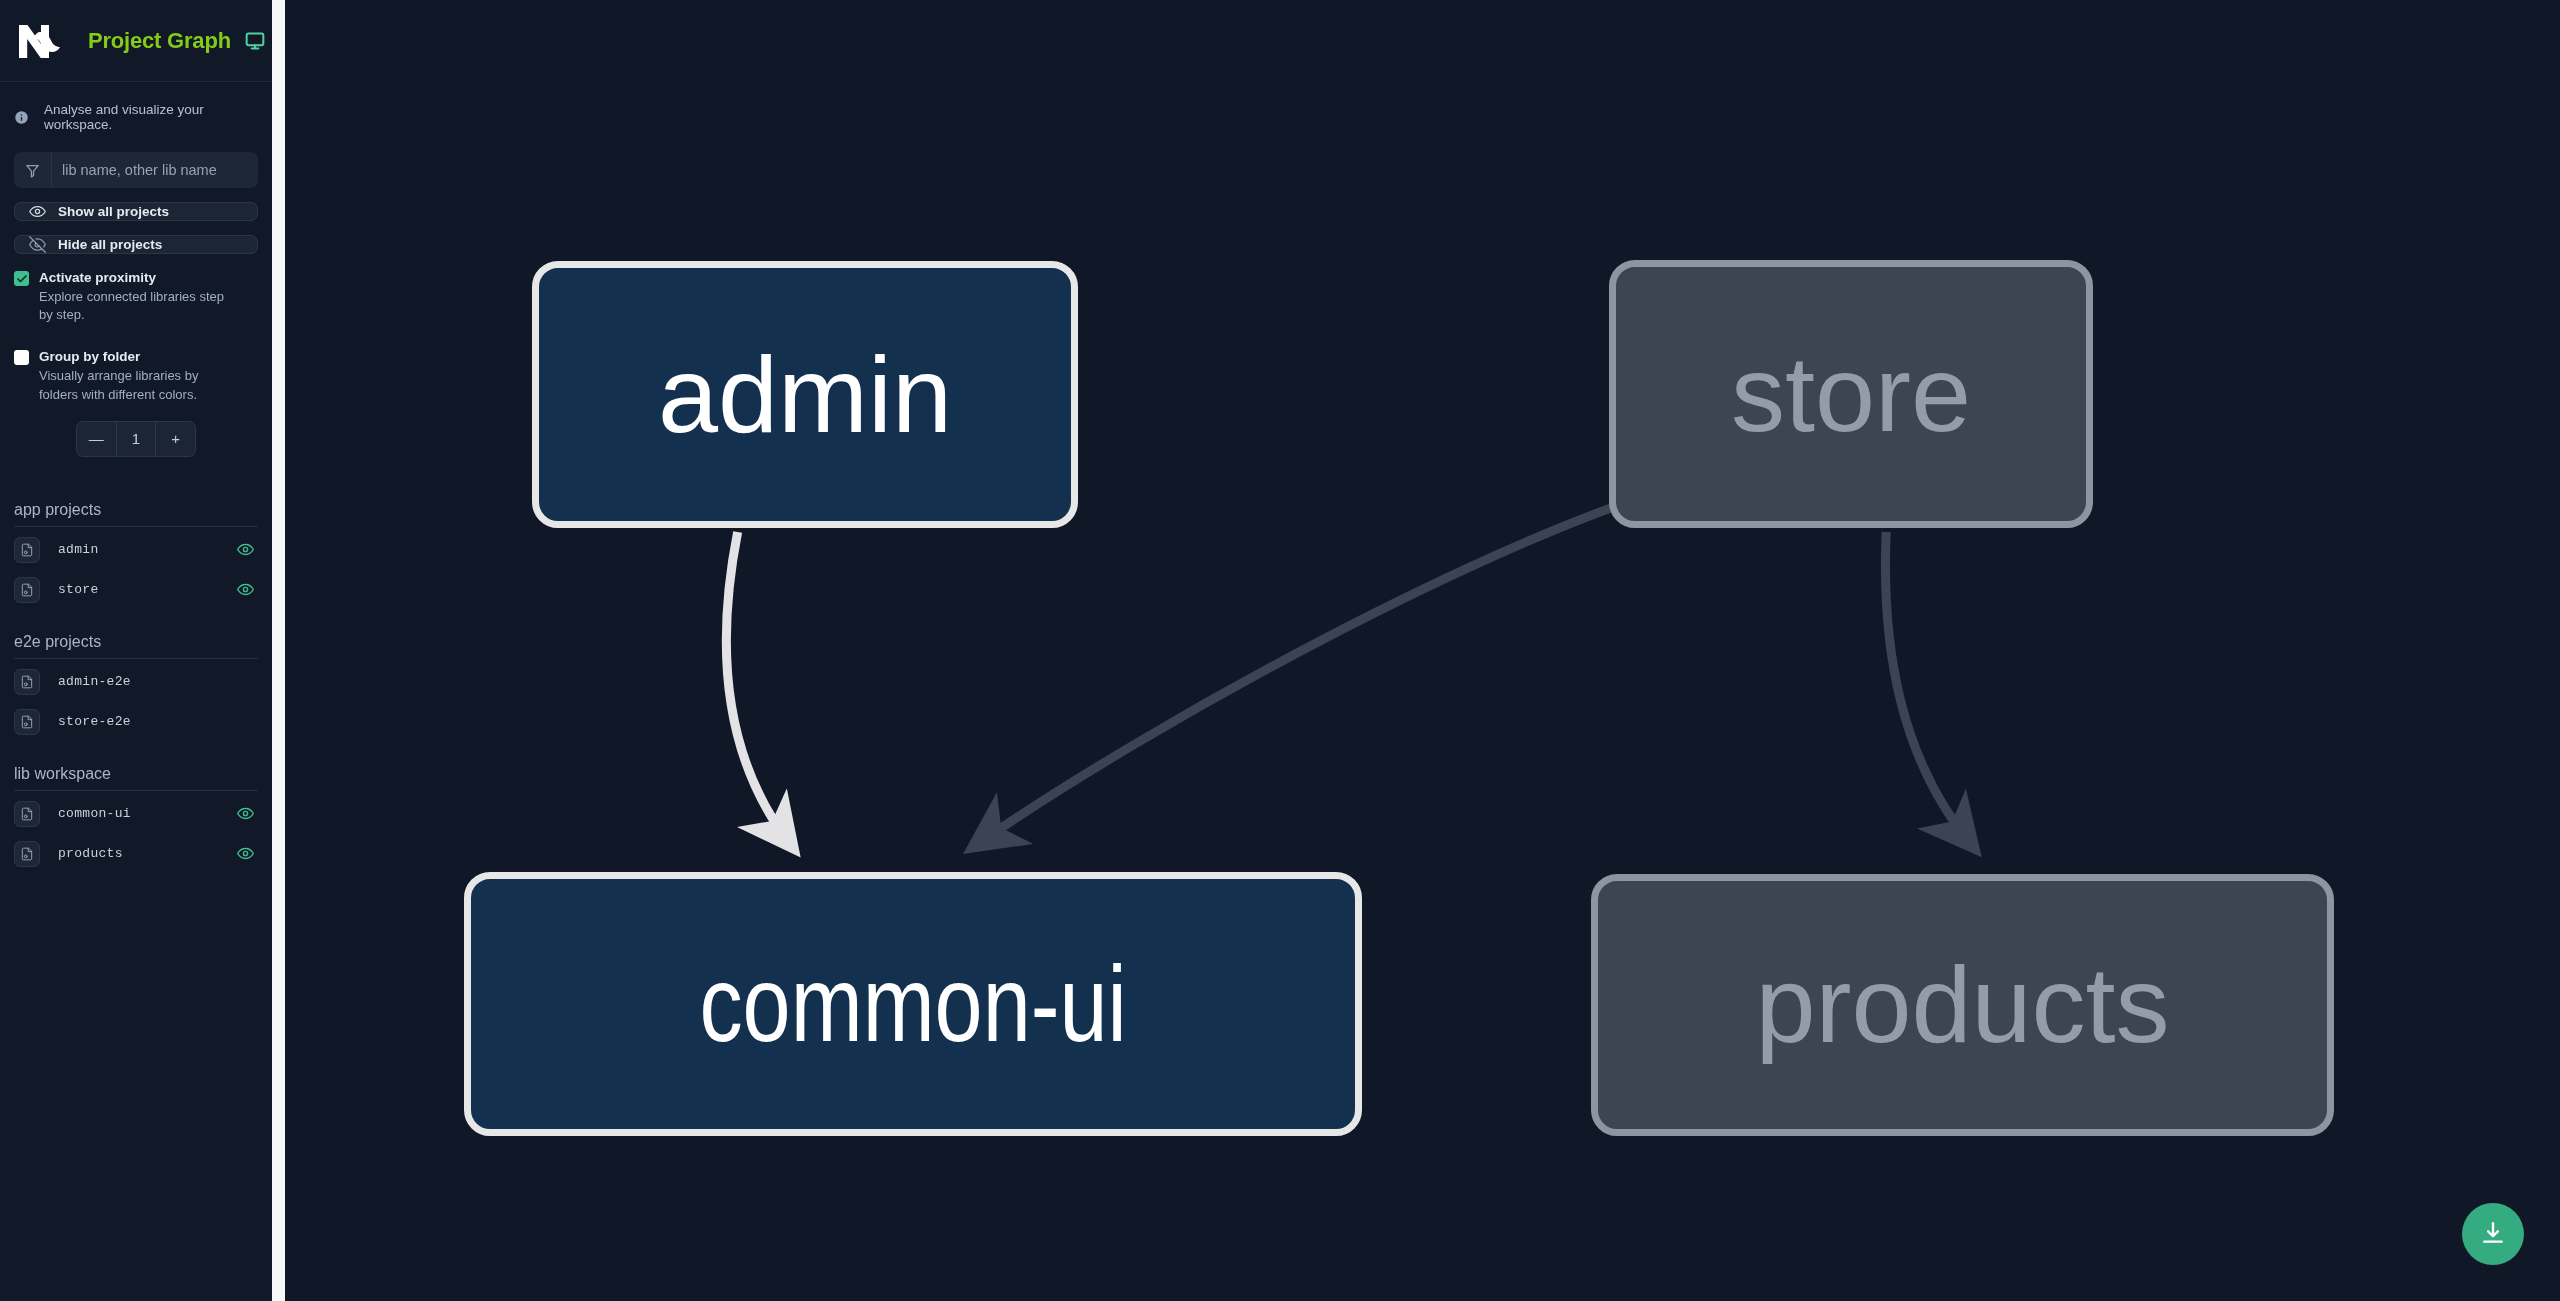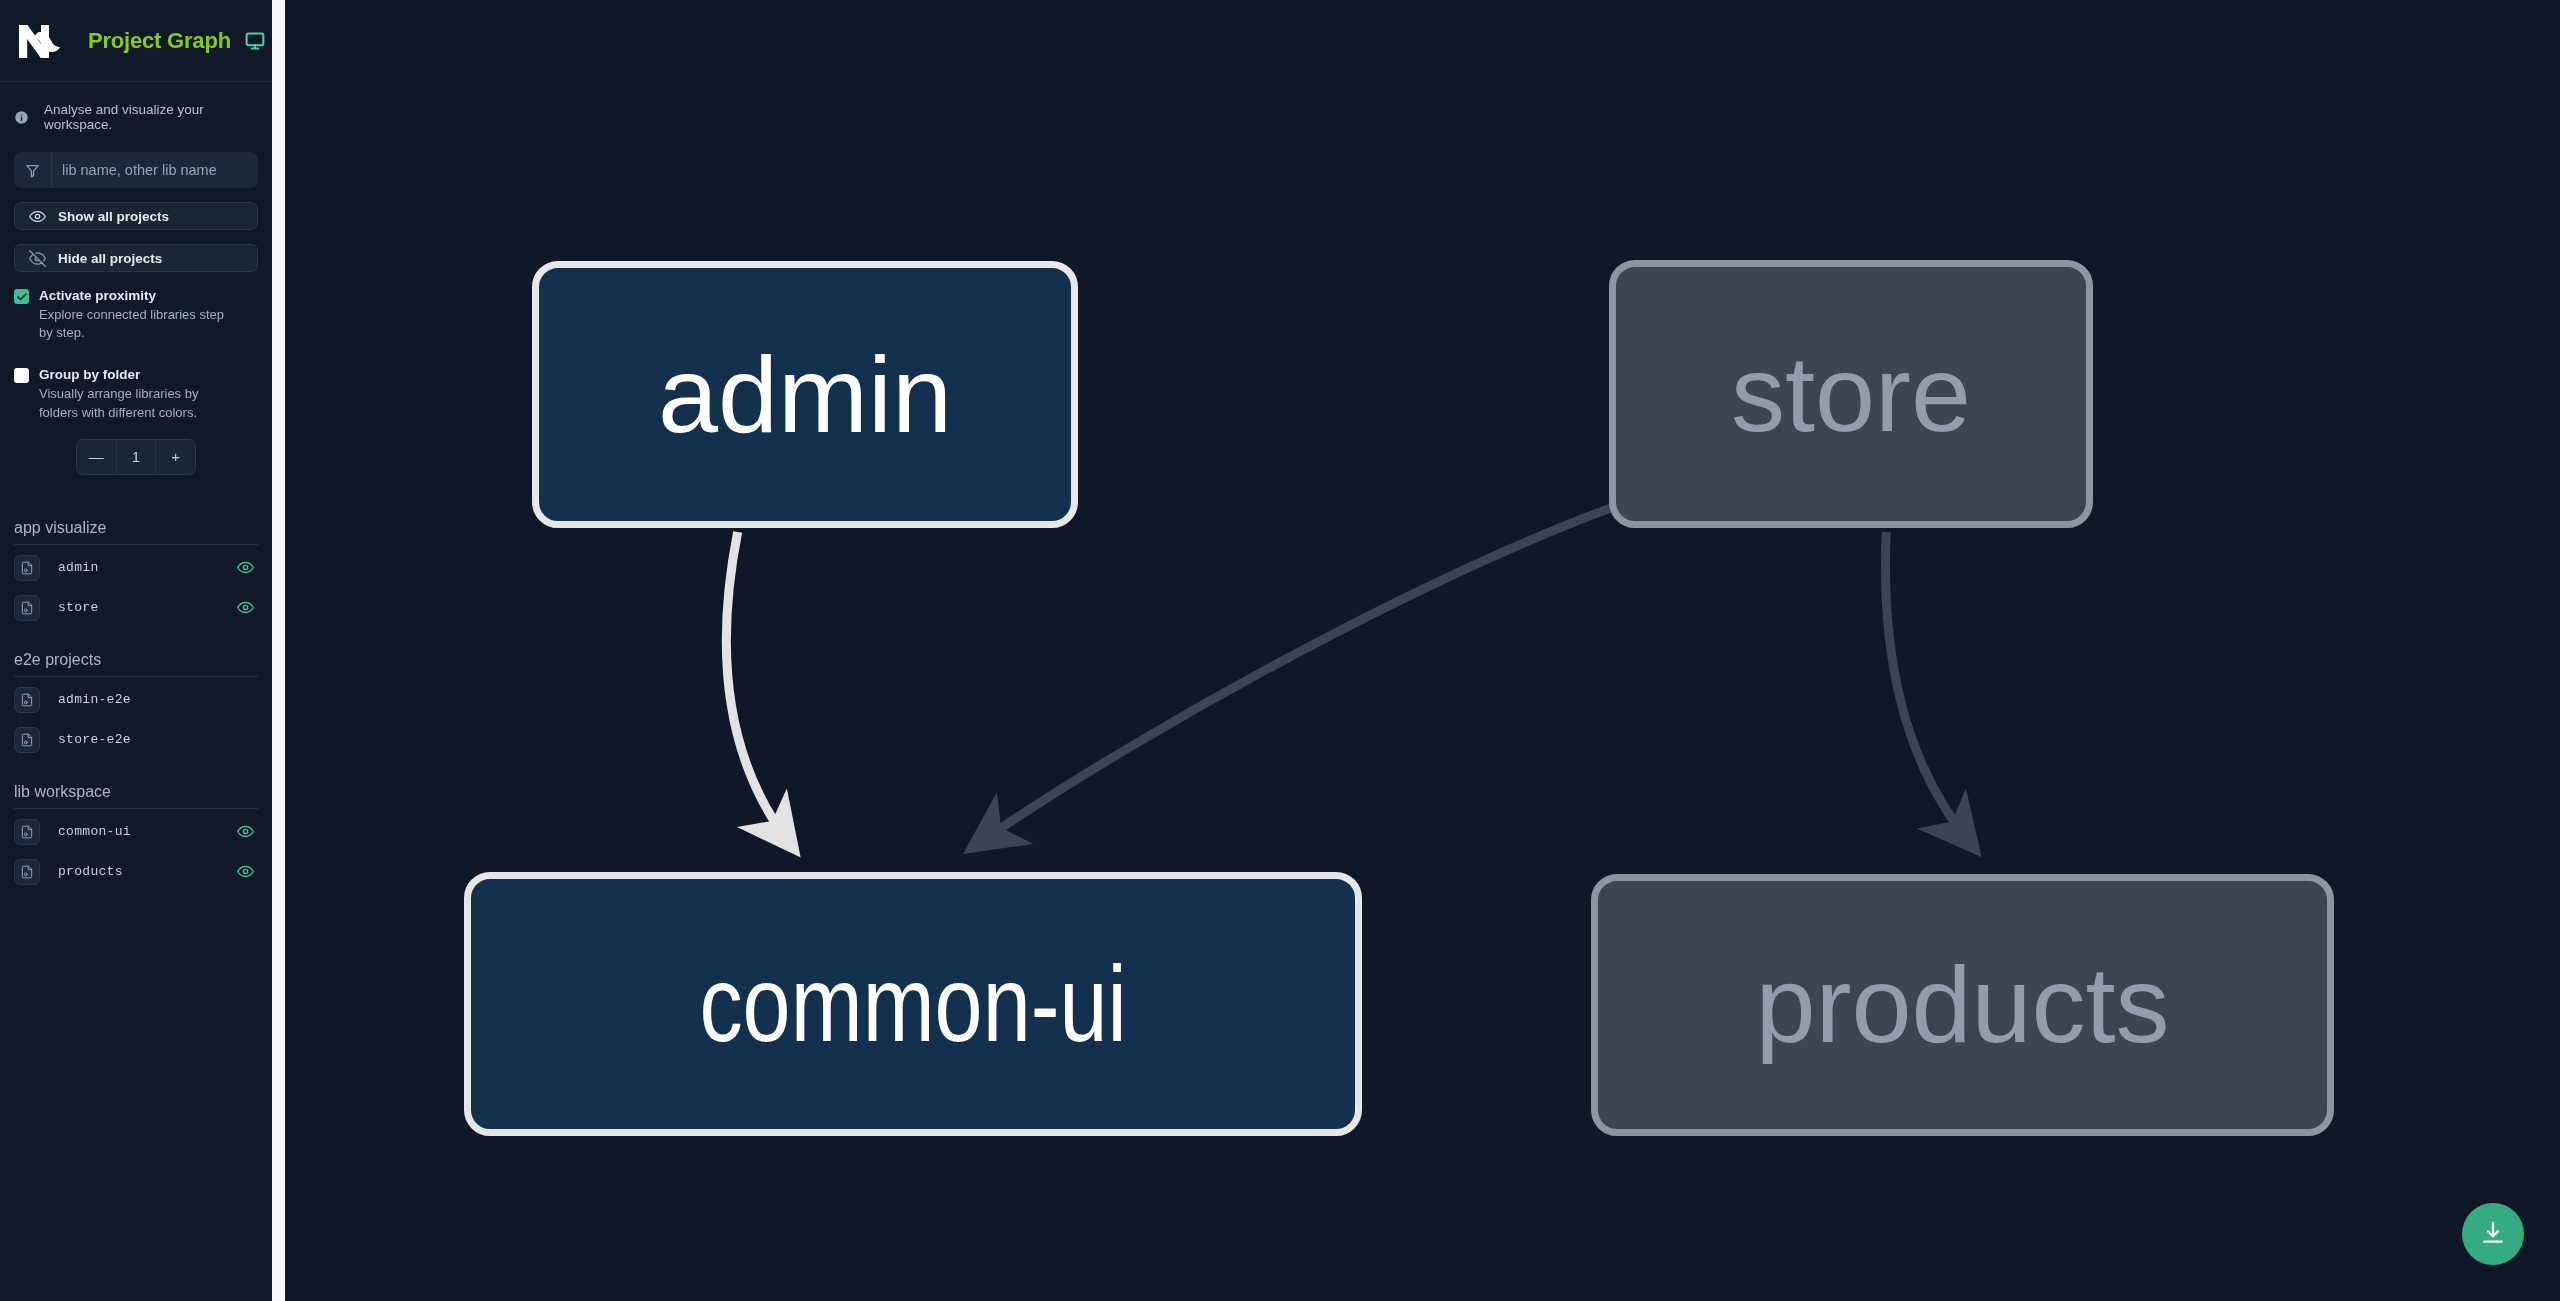--- a/index.html
+++ b/index.html
@@ -71,21 +71,21 @@
     border-radius: 3px; background: #8a93a3;
   }
   .chk-box.white { background: #ffffff; }
   .chk-box.green { background: #3fbf8f; display:flex; align-items:center; justify-content:center; }
   .chk-box.green svg { width: 12px; height: 12px; color:#0b2d22; }
   .chk-texts { display:flex; flex-direction:column; }
   .chk-label { color: #e6ebf2; font-size: 13.5px; font-weight: bold; line-height: 1.45; }
   .chk-desc { color: #9fb0c3; font-size: 13px; line-height: 1.45; max-width: 200px; }
 
   .sb-btn {
-    margin: 14px 14px 0 14px; height: 28px;
+    margin: 14px 14px 0 14px; height: 19px;
     background: #1b2534; border: 1px solid #2b3purple;
     border: 1px solid #2b3purple;
     border: 1px solid #2a3purple;
     border: 1px solid #2b3749;
     border-radius: 7px;
     display:flex; align-items:center; gap: 12px; padding-left: 14px;
     color:#e6ebf2; font-size: 13.5px; font-weight: bold;
   }
   .sb-btn .bicon { width: 17px; height: 17px; display:flex; color:#cfd8e3;}
   .sb-btn.muted .bicon { color: #8c99aa; }
@@ -249,21 +249,21 @@
       </span>
     </div>
 
     <div class="stepper">
       <div>—</div>
       <div class="sep">1</div>
       <div>+</div>
     </div>
 
     <div class="proj-group first">
-      <div class="group-head">app visualize</div>
+      <div class="group-head">app projects</div>
       <div class="proj-row">
         <span class="proj-icon">
           <svg viewBox="0 0 24 24" fill="none" stroke="currentColor" stroke-width="1.7" stroke-linecap="round" stroke-linejoin="round">
             <path d="M14 2H6a2 2 0 00-2 2v16a2 2 0 002 2h12a2 2 0 002-2V8z"></path>
               <path d="M14 2v6h6"></path>
               <circle cx="10" cy="16" r="2.4"></circle>
           </svg>
         </span>
         <span class="proj-name">admin</span>
         <span class="proj-eye">

